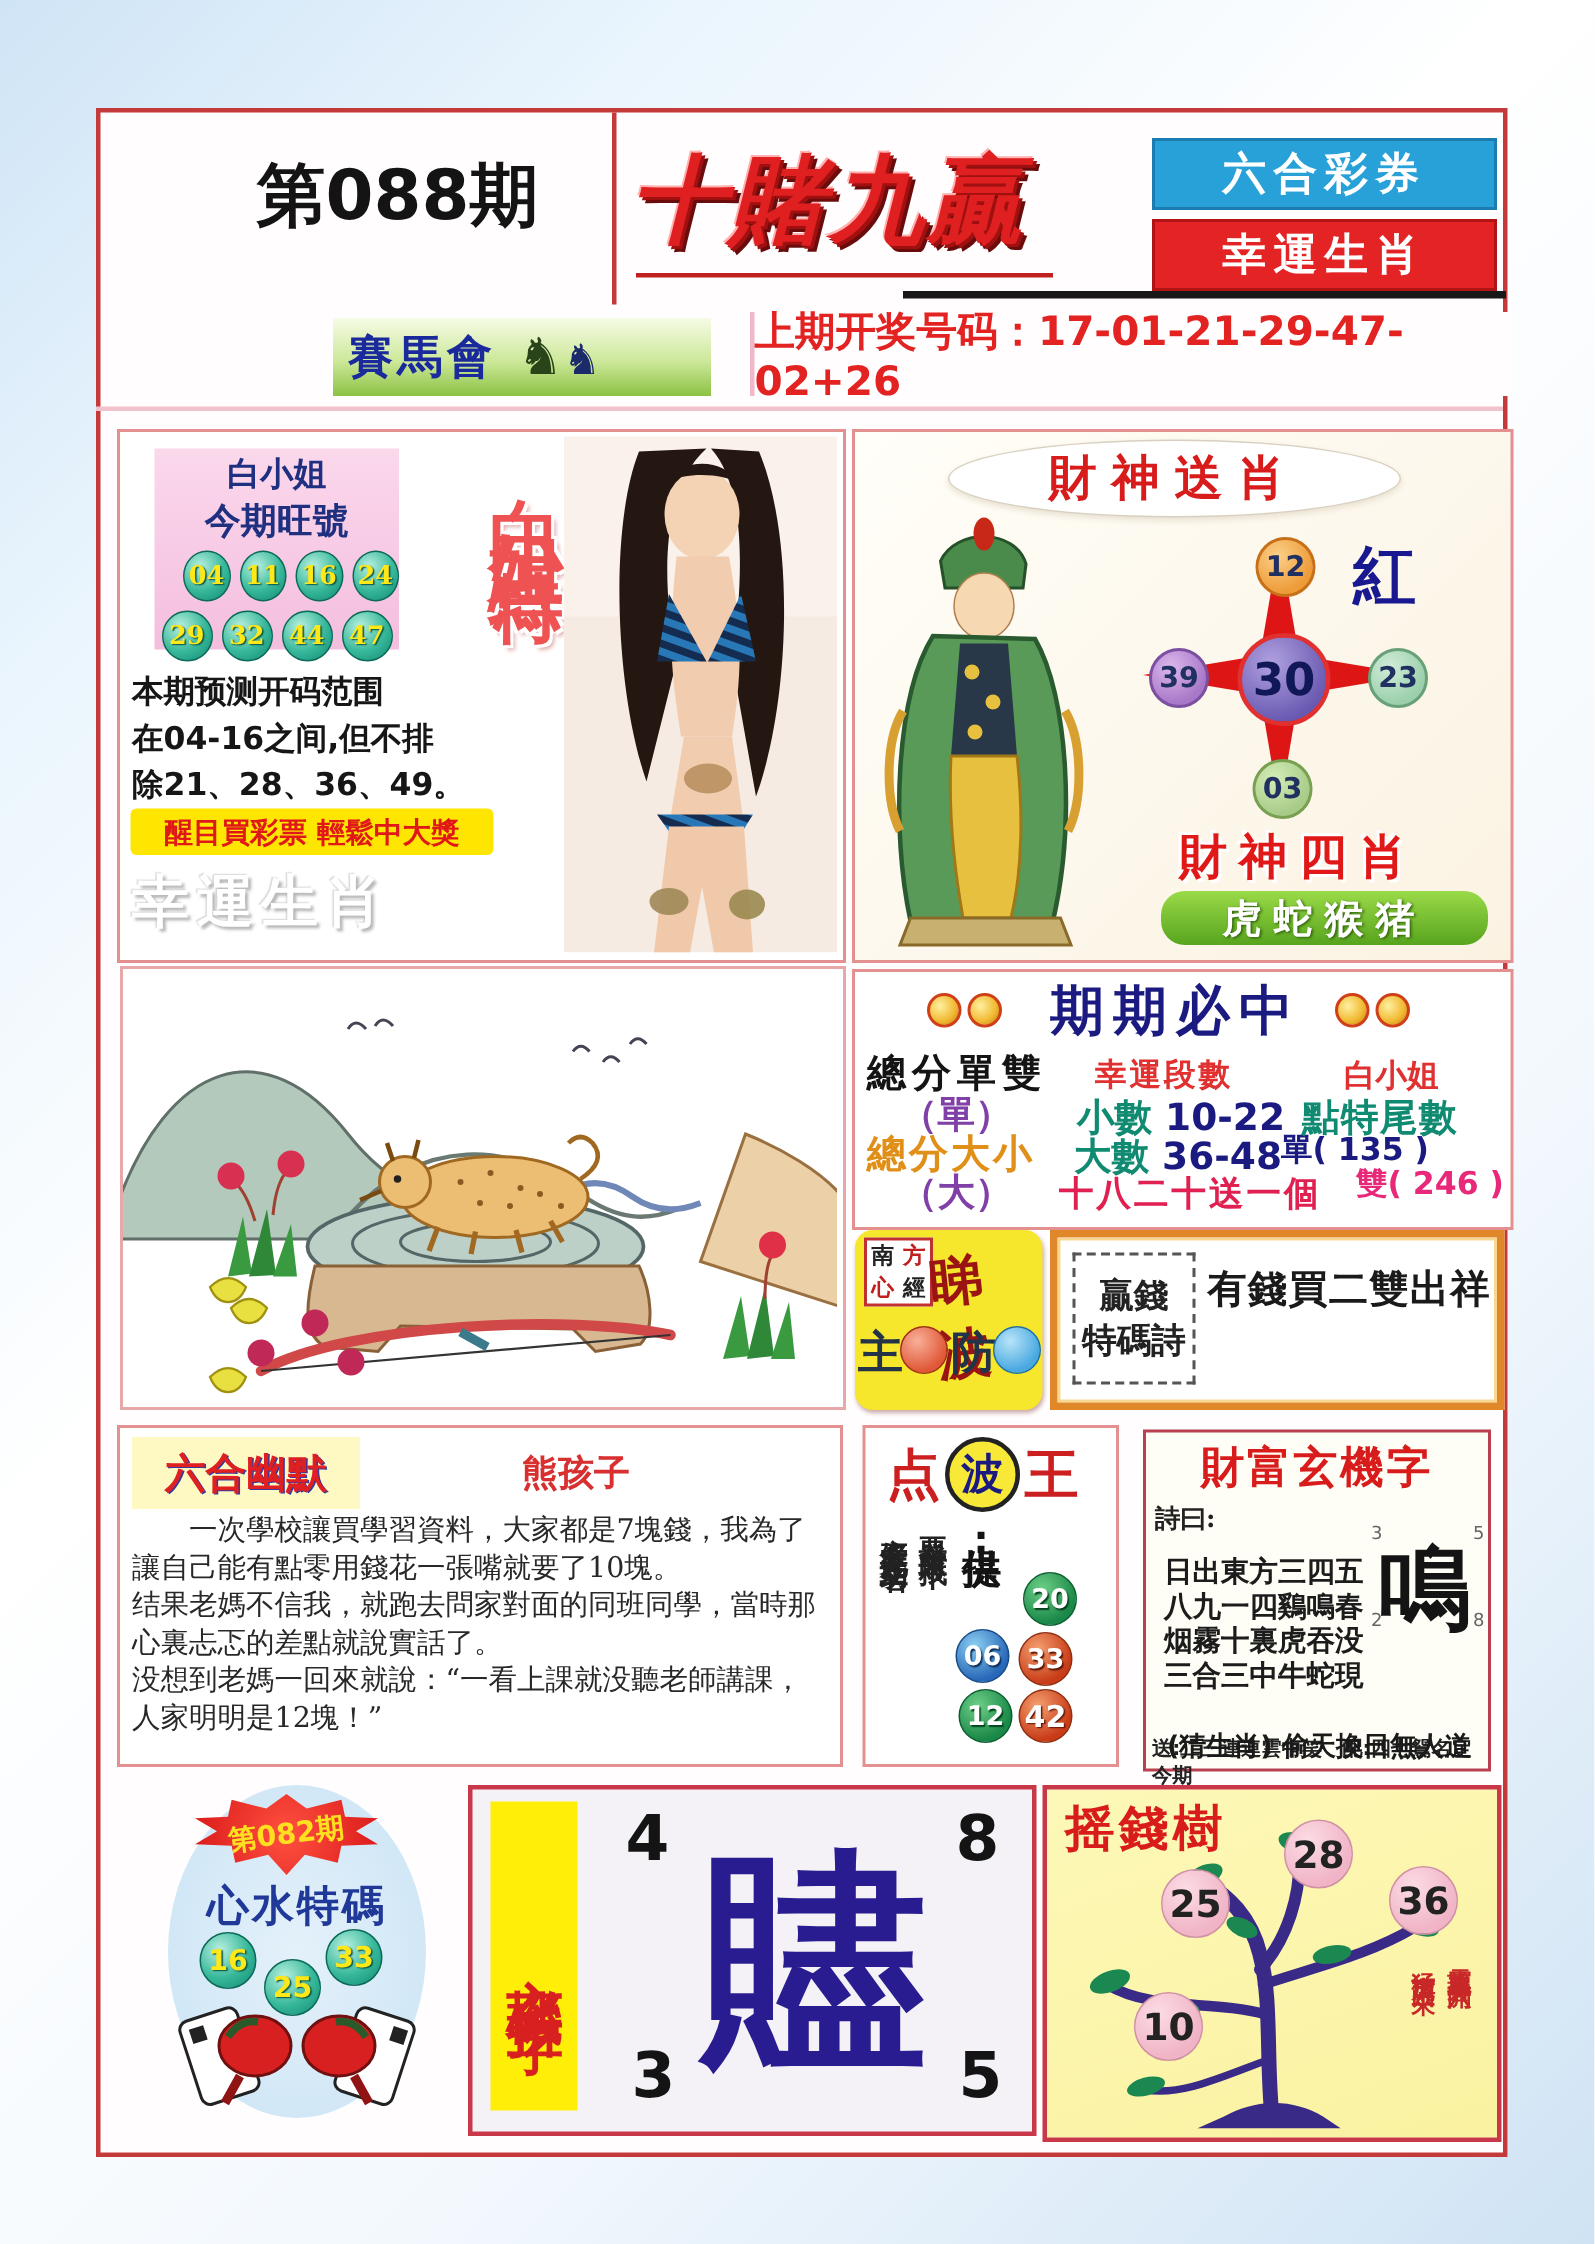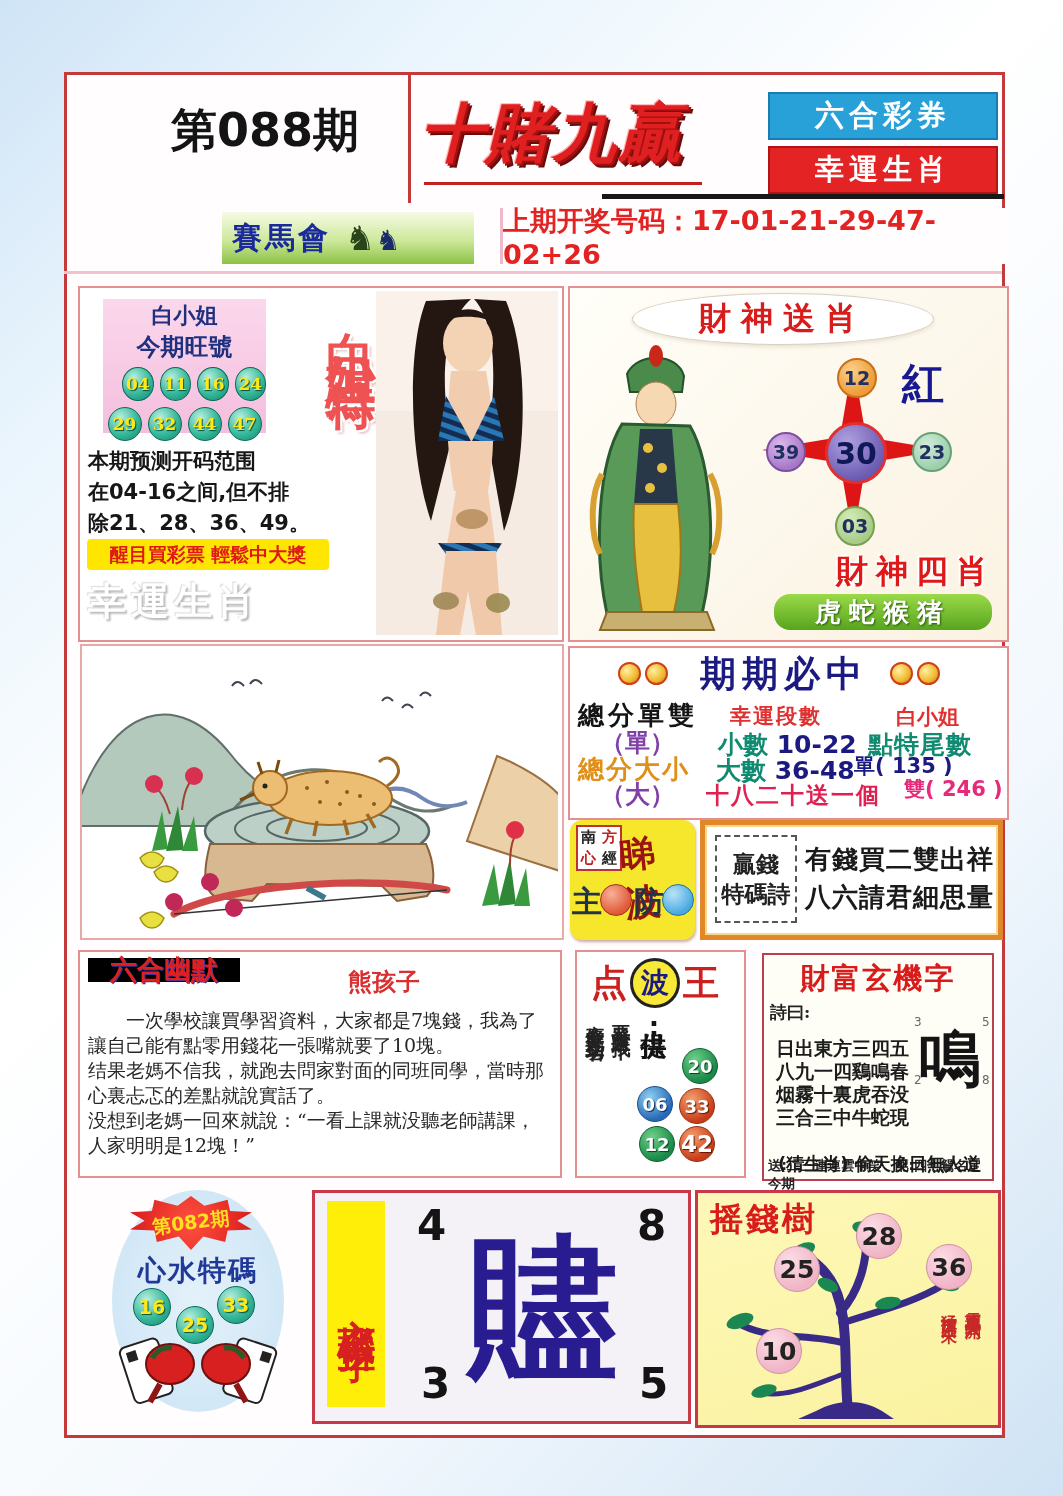--- a/index.html
+++ b/index.html
@@ -116,21 +116,21 @@
       <polygon points="93,184 79,102 107,102" fill="#dd1515"></polygon>
       <polygon points="2,95 86,81 86,109" fill="#dd1515"></polygon>
       <polygon points="184,95 100,81 100,109" fill="#dd1515"></polygon>
     </svg>
     <div class="ball" style="left:267px;top:70px;width:36px;height:36px;font-size:19px;background:radial-gradient(circle at 35% 30%,#fbd08a,#ee9c38 70%);border:2px solid #c87018;color:#203060;">12</div>
     <div class="ball" style="left:196px;top:144px;width:36px;height:36px;font-size:19px;background:radial-gradient(circle at 35% 30%,#dcb8ec,#a878c8 70%);border:2px solid #7c50a0;color:#203060;">39</div>
     <div class="ball" style="left:255px;top:134px;width:56px;height:56px;font-size:30px;background:radial-gradient(circle at 35% 30%,#b0a0e0,#6858b0 75%);border:3px solid #e03030;color:#101858;">30</div>
     <div class="ball" style="left:342px;top:144px;width:36px;height:36px;font-size:19px;background:radial-gradient(circle at 35% 30%,#d0ecd8,#9cd0ac 70%);border:2px solid #68a078;color:#203060;">23</div>
     <div class="ball" style="left:265px;top:218px;width:36px;height:36px;font-size:19px;background:radial-gradient(circle at 35% 30%,#d4ecb8,#a8cc88 70%);border:2px solid #78a050;color:#203060;">03</div>
     <div class="abs serif" style="left:332px;top:68px;font-size:42px;font-weight:900;color:#181890;">紅</div>
-    <div class="abs serif" style="left:196px;top:262px;width:230px;text-align:right;font-size:32px;font-weight:900;color:#e01818;letter-spacing:8px;text-shadow:2px 2px 0 #fff,-2px -2px 0 #fff;">財神四肖</div>
+    <div class="abs serif" style="left:181px;top:262px;width:230px;text-align:center;font-size:32px;font-weight:900;color:#e01818;letter-spacing:8px;text-shadow:2px 2px 0 #fff,-2px -2px 0 #fff;">財神四肖</div>
     <div class="abs" style="left:204px;top:306px;width:218px;height:36px;border-radius:16px;background:linear-gradient(180deg,#9ada48,#58a41e);display:flex;align-items:center;justify-content:center;font-size:26px;font-weight:900;color:#fff;letter-spacing:8px;text-shadow:1px 1px 2px #2a5a08;">虎蛇猴猪</div>
   </div>
 
   <div class="abs" style="left:80px;top:644px;width:480px;height:292px;background:#fff;border:2px solid #e8a8a8;">
     <svg width="476" height="288" viewBox="0 0 476 288">
       <path d="M-5,160 C30,60 95,40 150,110 C185,155 230,165 275,160 L275,180 L-5,180 Z" fill="#aac4b4" stroke="#50605a" stroke-width="2" opacity="0.9"></path>
       <path d="M150,165 C200,110 260,115 305,150 C330,168 350,168 370,160" fill="none" stroke="#6a7a72" stroke-width="3"></path>
       <path d="M280,160 Q310,130 340,152 Q360,166 385,156" fill="none" stroke="#7088b8" stroke-width="4"></path>
       <path d="M385,195 L415,110 C440,120 465,135 478,150 L478,225 Z" fill="#ecd0a8" stroke="#9a7040" stroke-width="2"></path>
       <path d="M150,40 q5,-8 12,0 M168,38 q5,-8 12,0 M300,55 q5,-7 11,0 M320,62 q5,-7 11,0 M338,50 q5,-7 11,0" fill="none" stroke="#445" stroke-width="2"></path>
@@ -215,25 +215,24 @@
     <div class="ball" style="left:30px;top:64px;width:30px;height:30px;background:radial-gradient(circle at 35% 30%,#f8b098,#e05838 70%);border:1px solid #a03018;"></div>
     <div class="abs" style="left:64px;top:62px;font-size:30px;font-weight:900;color:#243448;">防</div>
     <div class="ball" style="left:92px;top:64px;width:30px;height:30px;background:radial-gradient(circle at 35% 30%,#b8e4f8,#48a8e0 70%);border:1px solid #2070a8;"></div>
   </div>
   <div class="abs" style="left:700px;top:820px;width:293px;height:110px;border:5px solid #e0872a;background:#fff;box-shadow:inset 0 0 0 2px #f8d890;">
     <div class="abs serif" style="left:10px;top:10px;width:78px;height:84px;border:2px dashed #555;display:flex;flex-direction:column;align-items:center;justify-content:center;font-size:23px;font-weight:900;color:#222;line-height:30px;">
       <span>贏錢</span>
       <span>特碼詩</span>
     </div>
     <div class="abs" style="left:100px;top:17px;font-size:26px;font-weight:900;color:#1a1a1a;letter-spacing:1px;">有錢買二雙出祥</div>
-    <div class="abs" style="left:100px;top:55px;font-size:26px;font-weight:900;color:#1a1a1a;letter-spacing:1px;">八六請君細思量</div>
   </div>
 
   <div class="box" style="left:78px;top:950px;width:480px;height:224px;">
-    <div class="abs" style="left:8px;top:6px;width:152px;height:24px;background:#000000;display:flex;align-items:center;justify-content:center;font-size:27px;font-weight:900;color:#e02020;text-shadow:1px 1px 0 #3838a0;">六合幽默</div>
+    <div class="abs" style="left:8px;top:6px;width:152px;height:48px;background:#fef9c3;display:flex;align-items:center;justify-content:center;font-size:27px;font-weight:900;color:#e02020;text-shadow:1px 1px 0 #3838a0;">六合幽默</div>
     <div class="abs" style="left:268px;top:14px;font-size:24px;font-weight:900;color:#d83030;">熊孩子</div>
     <div class="abs serif" style="left:8px;top:56px;width:464px;font-size:19px;color:#282828;line-height:25px;">
       <div style="text-indent:2em;">一次學校讓買學習資料，大家都是7塊錢，我為了</div>
       <div>讓自己能有點零用錢花一張嘴就要了10塊。</div>
       <div>结果老媽不信我，就跑去問家對面的同班同學，當時那</div>
       <div>心裏忐忑的差點就說實話了。</div>
       <div>没想到老媽一回來就說：“一看上課就没聽老師講課，</div>
       <div>人家明明是12塊！”</div>
     </div>
   </div>
@@ -244,21 +243,21 @@
       <span style="width:44px;height:44px;border:3px solid #222;border-radius:50%;background:#f8e838;display:flex;align-items:center;justify-content:center;font-size:28px;font-weight:900;color:#1a1a80;margin:0 3px;" class="serif">波</span>
       <span style="font-size:36px;font-weight:900;color:#cc2020;" class="serif">王</span>
     </div>
     <div class="abs vert serif" style="left:6px;top:58px;height:158px;font-size:19px;font-weight:700;color:#222;letter-spacing:3px;">牽條九尾立功名</div>
     <div class="abs vert serif" style="left:32px;top:58px;height:158px;font-size:19px;font-weight:700;color:#222;letter-spacing:3px;">要發大財找十一</div>
     <div class="abs vert" style="left:60px;top:60px;height:90px;font-size:26px;font-weight:900;color:#141414;">提供:</div>
     <div class="ball ball-green" style="left:105px;top:96px;width:34px;height:34px;font-size:18px;">20</div>
     <div class="ball ball-blue" style="left:60px;top:134px;width:34px;height:34px;font-size:18px;">06</div>
     <div class="ball ball-red" style="left:102px;top:136px;width:34px;height:34px;font-size:18px;">33</div>
     <div class="ball ball-green" style="left:62px;top:174px;width:34px;height:34px;font-size:18px;">12</div>
-    <div class="ball ball-red" style="left:102px;top:174px;width:34px;height:34px;font-size:23px;">42</div>
+    <div class="ball ball-red" style="left:102px;top:174px;width:34px;height:34px;font-size:20px;">42</div>
   </div>
 
   <div class="abs" style="left:762px;top:953px;width:228px;height:224px;background:#fffef6;border:2px solid #b84050;">
     <div class="abs" style="left:0;top:4px;width:100%;text-align:center;font-size:29px;font-weight:900;color:#d81c1c;letter-spacing:2px;">財富玄機字</div>
     <div class="abs serif" style="left:6px;top:46px;font-size:17px;font-weight:900;color:#222;">詩曰:</div>
     <div class="abs serif" style="left:12px;top:82px;font-size:19px;font-weight:700;color:#1c1c1c;line-height:23px;">
       <div>日出東方三四五</div>
       <div>八九一四鷄鳴春</div>
       <div>烟霧十裏虎吞没</div>
       <div>三合三中牛蛇現</div>

